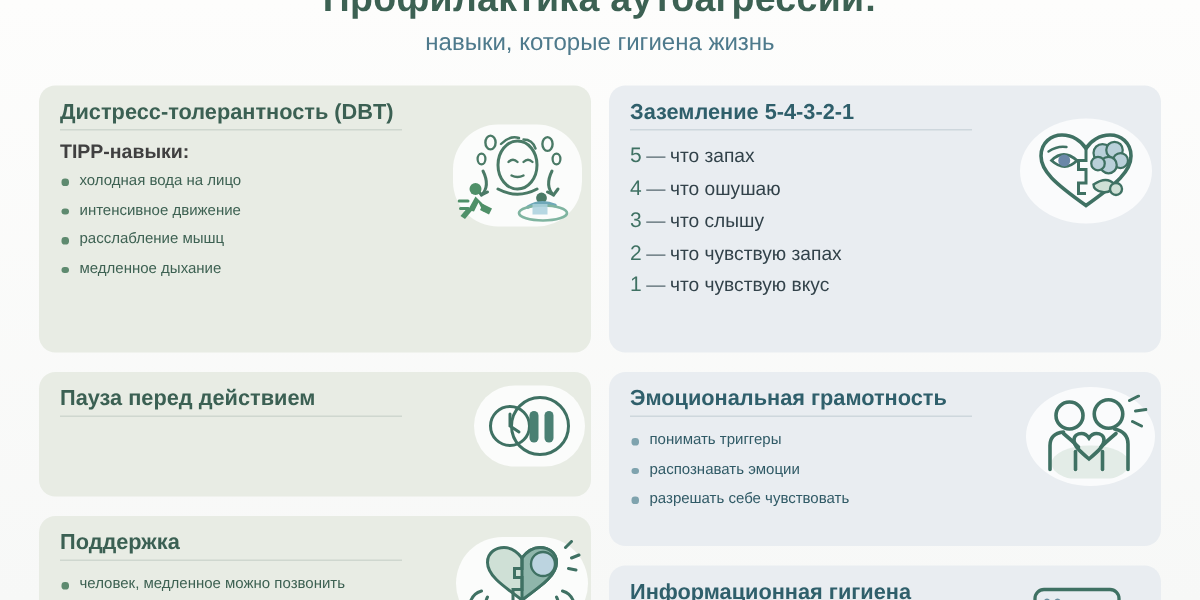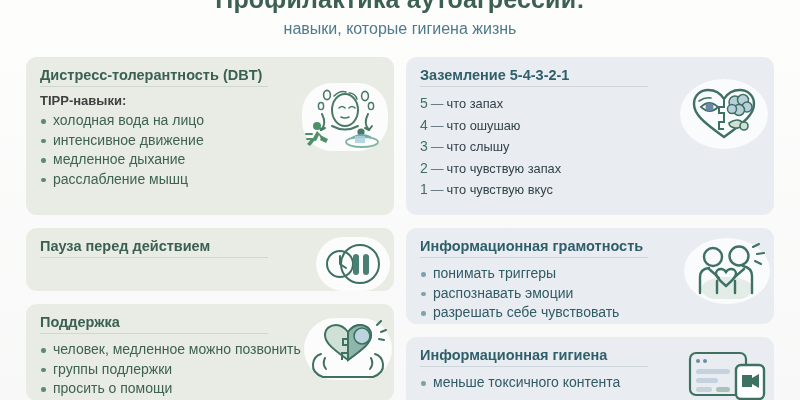--- a/index.html
+++ b/index.html
@@ -41,21 +41,21 @@
   .col {
     position: absolute;
     top: 57px;
     width: 368px;
   }
   .col-left  { left: 26px; }
   .col-right { left: 406px; }
 
   .card {
     border-radius: 11px;
-    padding: 10px 14px 1px 14px;
+    padding: 10px 14px 21px 14px;
     margin-bottom: 13px;
     position: relative;
     overflow: hidden;
   }
   .card.green {
     background: #e8ece4;
   }
   .card.blue {
     background: #e9edf1;
   }
@@ -82,21 +82,21 @@
     font-weight: bold;
     color: #404040;
     margin: 0 0 3px 0;
   }
 
   ul.bullets {
     list-style: none;
     margin: 0; padding: 0;
   }
   ul.bullets li {
-    font-size: 14px;
+    font-size: 10px;
     line-height: 19.5px;
     padding-left: 13px;
     position: relative;
     padding-right: 92px;
     white-space: nowrap;
   }
   .green ul.bullets li { color: #3d6152; }
   .blue  ul.bullets li { color: #305a66; }
   ul.bullets li::before {
     content: "";
@@ -157,22 +157,22 @@
 
   <div class="col col-left">
 
     <div class="card green" style="height:147px;">
       <div class="card-head">Дистресс-толерантность (DBT)</div>
       <div class="divider"></div>
       <div class="sublabel">TIPP-навыки:</div>
       <ul class="bullets">
         <li>холодная вода на лицо</li>
         <li>интенсивное движение</li>
+        <li>расслабление мышц</li>
         <li>медленное дыхание</li>
-        <li>расслабление мышц</li>
       </ul>
 
       <div class="badge" style="width:86px;height:68px;right:6px;top:26px;border-radius:30px;">
         <svg width="80" height="62" viewBox="0 0 80 62">
           <g fill="none" stroke="#4a7a66" stroke-width="2" stroke-linecap="round">
             <ellipse cx="40" cy="24" rx="13" ry="16"></ellipse>
             <path d="M27 40 q13 7 26 0"></path>
             <path d="M34 22 q3 -3 6 0" stroke-width="1.6"></path>
             <path d="M44 22 q3 -3 6 0" stroke-width="1.6"></path>
             <path d="M36 31 q4 2 8 0" stroke-width="1.6"></path>
@@ -284,21 +284,21 @@
           </g>
           <g fill="#cfe0d6" stroke="#3f7163" stroke-width="1.6">
             <path d="M44 38 q9 -6 14 0 q-2 6 -8 5 q-6 -1 -6 -5 Z"></path>
             <circle cx="59" cy="41" r="4"></circle>
           </g>
         </svg>
       </div>
     </div>
 
     <div class="card blue" style="height:85px;">
-      <div class="card-head">Информационная грамотность</div>
+      <div class="card-head">Эмоциональная грамотность</div>
       <div class="divider"></div>
       <ul class="bullets">
         <li>понимать триггеры</li>
         <li>распознавать эмоции</li>
         <li>разрешать себе чувствовать</li>
       </ul>
       <div class="badge" style="width:86px;height:66px;right:4px;top:10px;border-radius:43px/33px;">
         <svg width="76" height="56" viewBox="0 0 76 56">
           <ellipse cx="38" cy="46" rx="26" ry="12" fill="#d9e6de" opacity=".7"></ellipse>
           <g fill="none" stroke="#3f7163" stroke-width="2.4" stroke-linecap="round">

